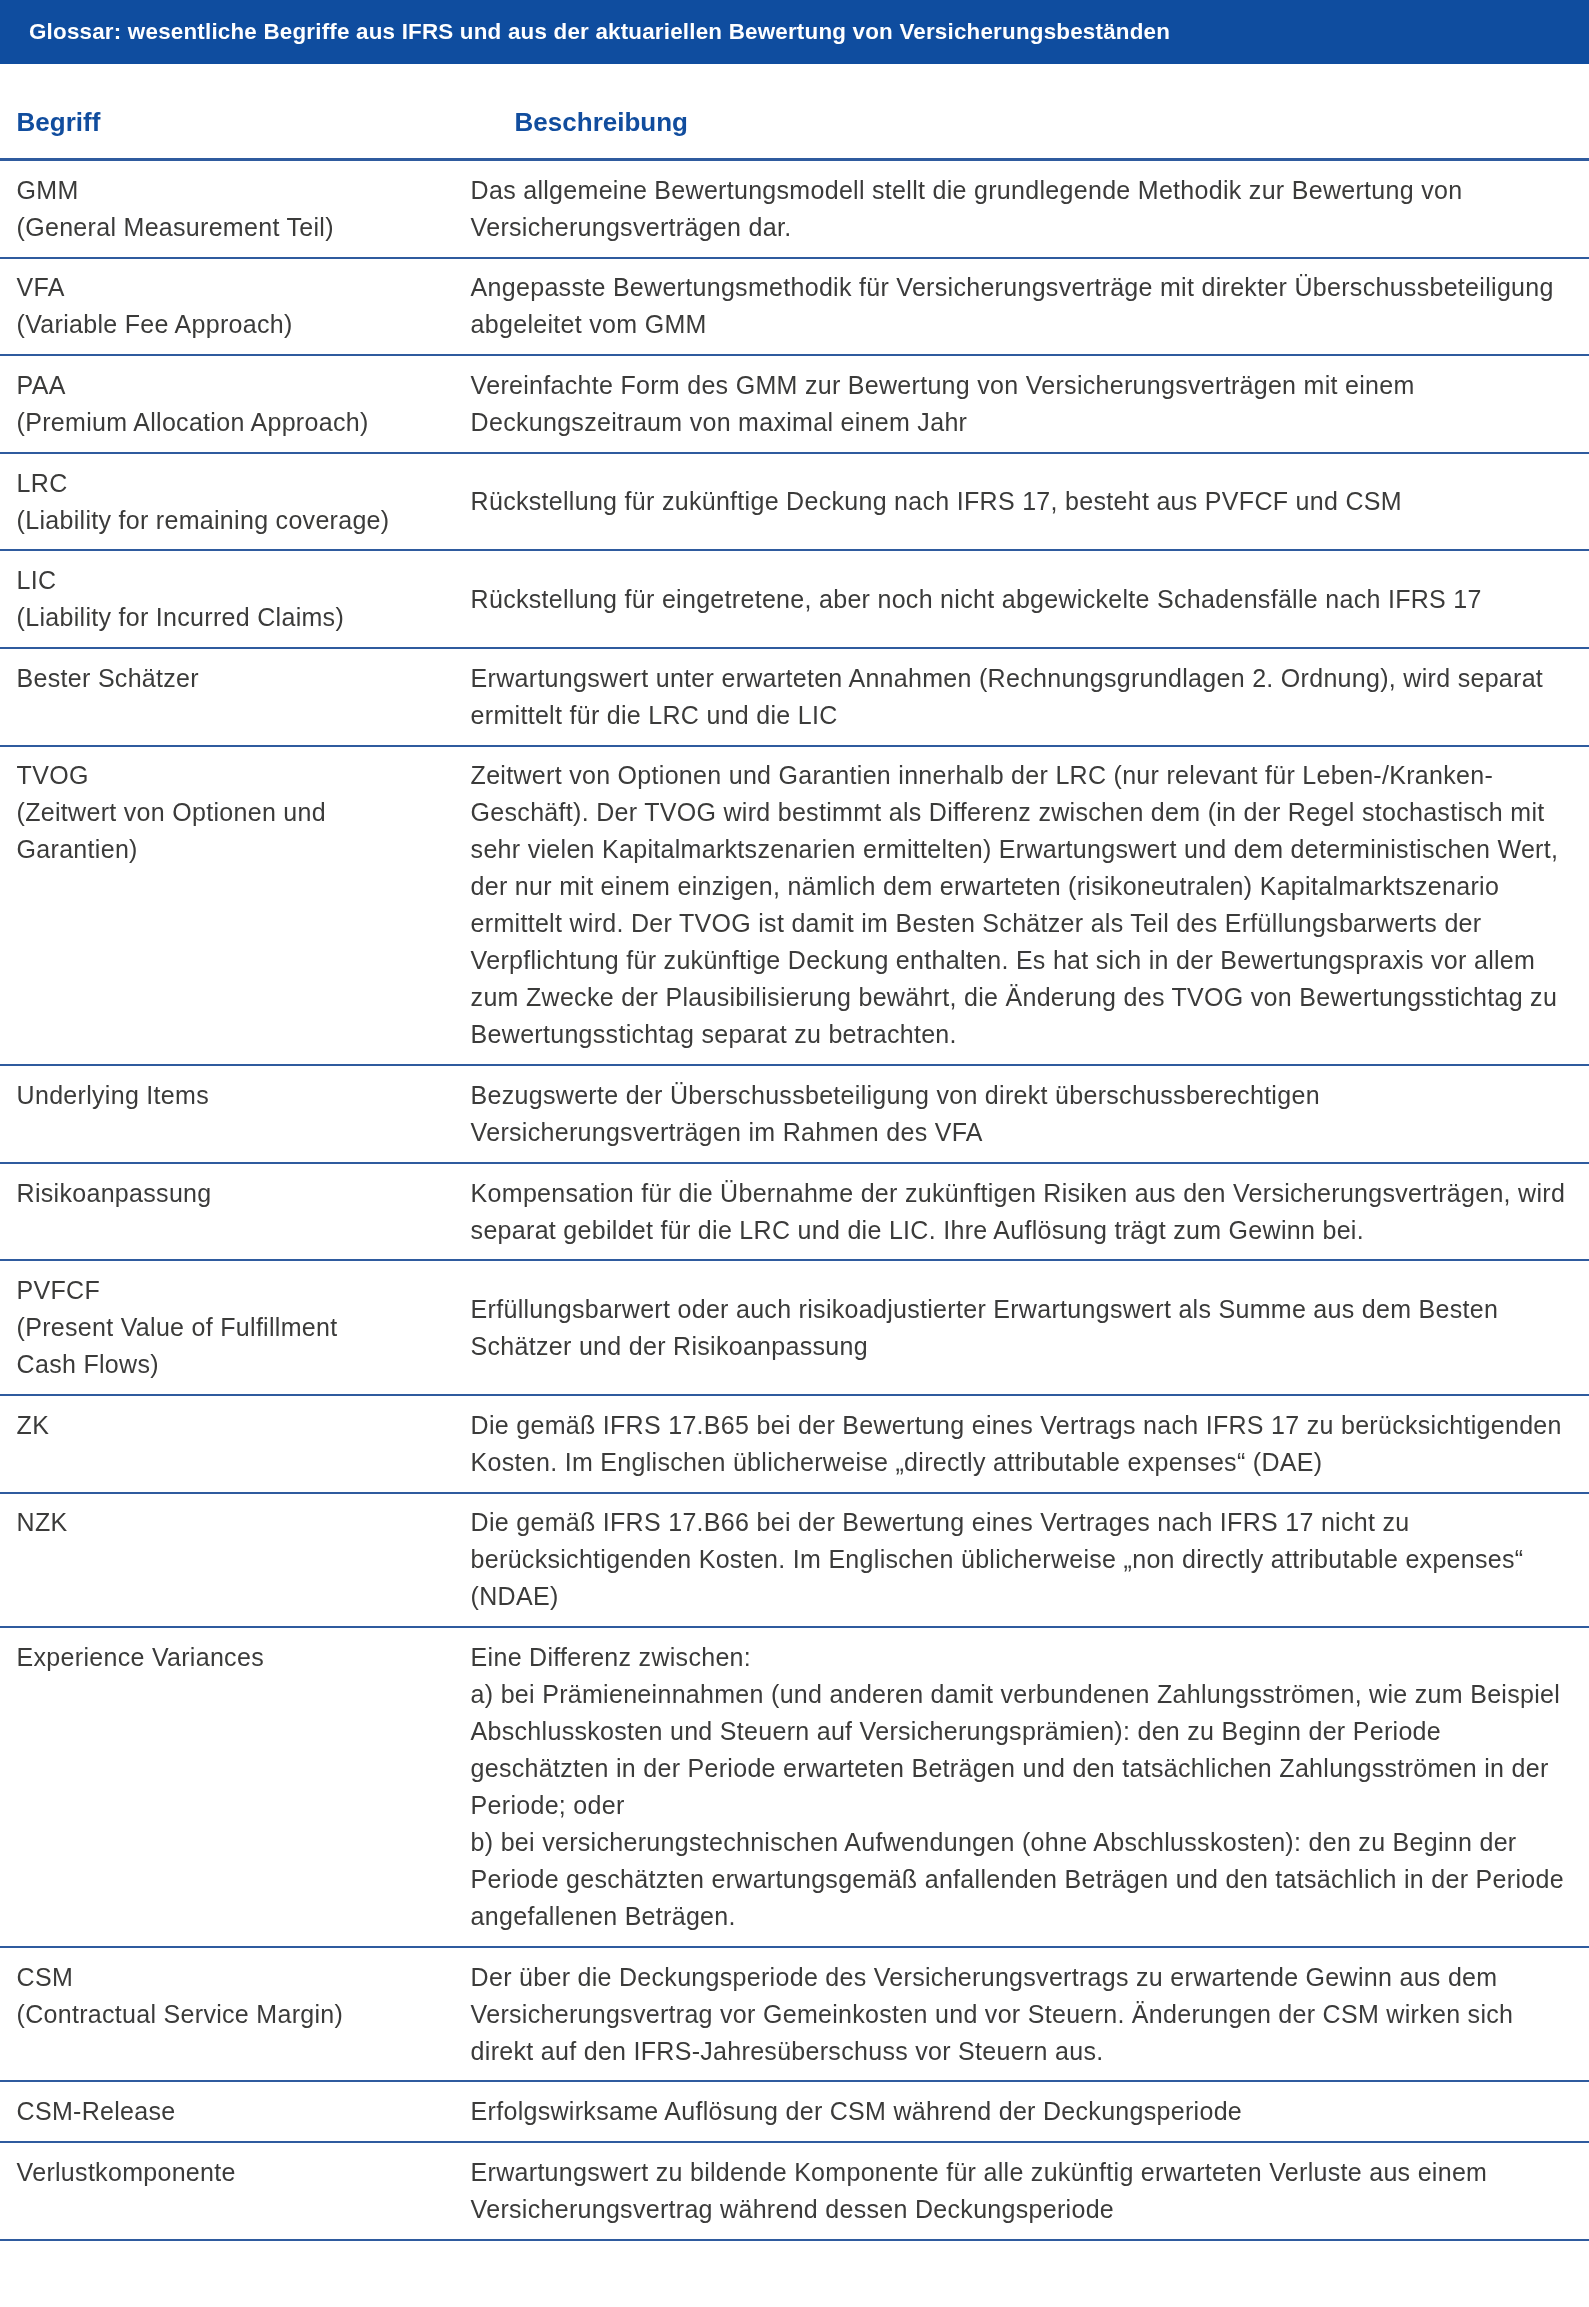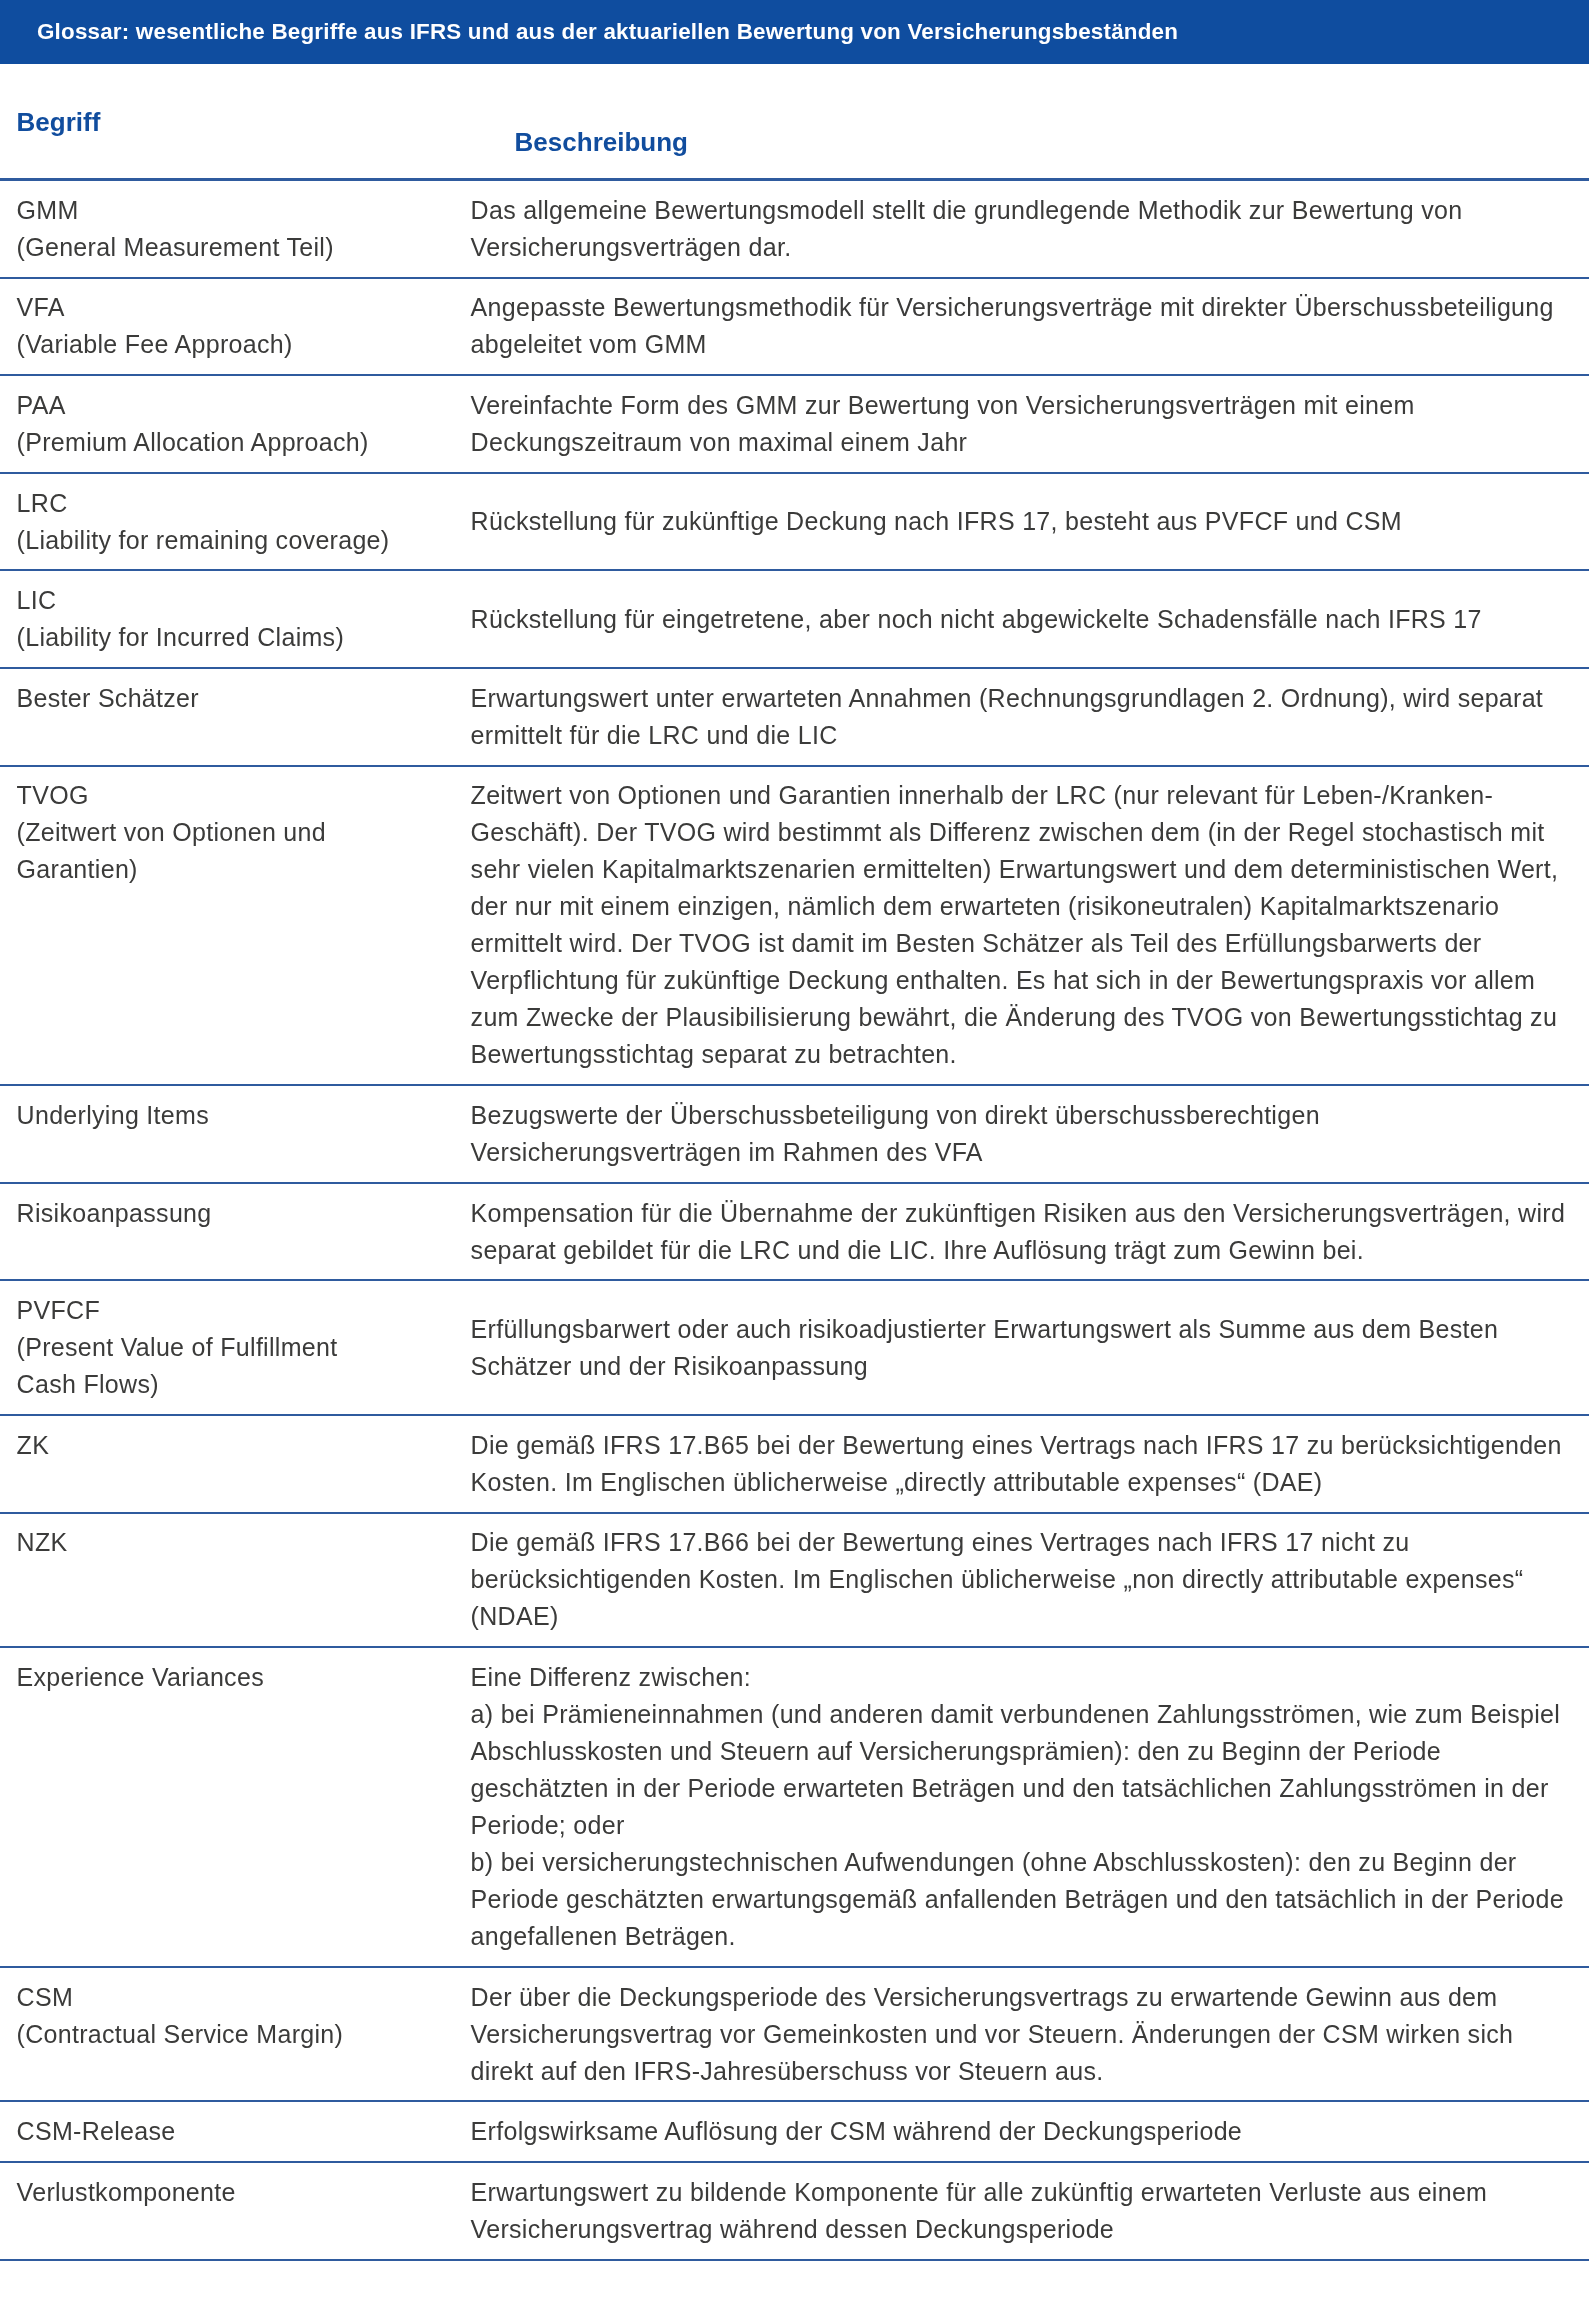--- a/index.html
+++ b/index.html
@@ -25,37 +25,37 @@
     background:var(--bar);
     display:flex;
     align-items:center;
     padding:0 25px;
   }
   .title-bar .title{
     color:var(--bar-text);
     font-size:22.4px;
     font-weight:bold;
     letter-spacing:0.2px;
-    margin:12px;
+    margin:4px;
   }
   
   .col-headers{
     display:flex;
     padding:43px 0 20px 16.6px;
     border-bottom:3.3px solid var(--line-strong);
     gap:44px;
   }
   .col-headers .hdr{
     font-size:26px;
     line-height:31px;
     font-weight:bold;
     color:var(--heading);
   }
   .hdr-term{flex:0 0 454px;}
-  .hdr-desc{flex:1;margin-top:20px;}
+  .hdr-desc{flex:1;}
   
   .row{
     display:flex;
     padding:10.8px 0 10.8px 16.6px;
     border-bottom:2.5px solid var(--line);
   }
   .cell-term{
     flex:0 0 454px;
     padding-right:73px;
     align-self:flex-start;

